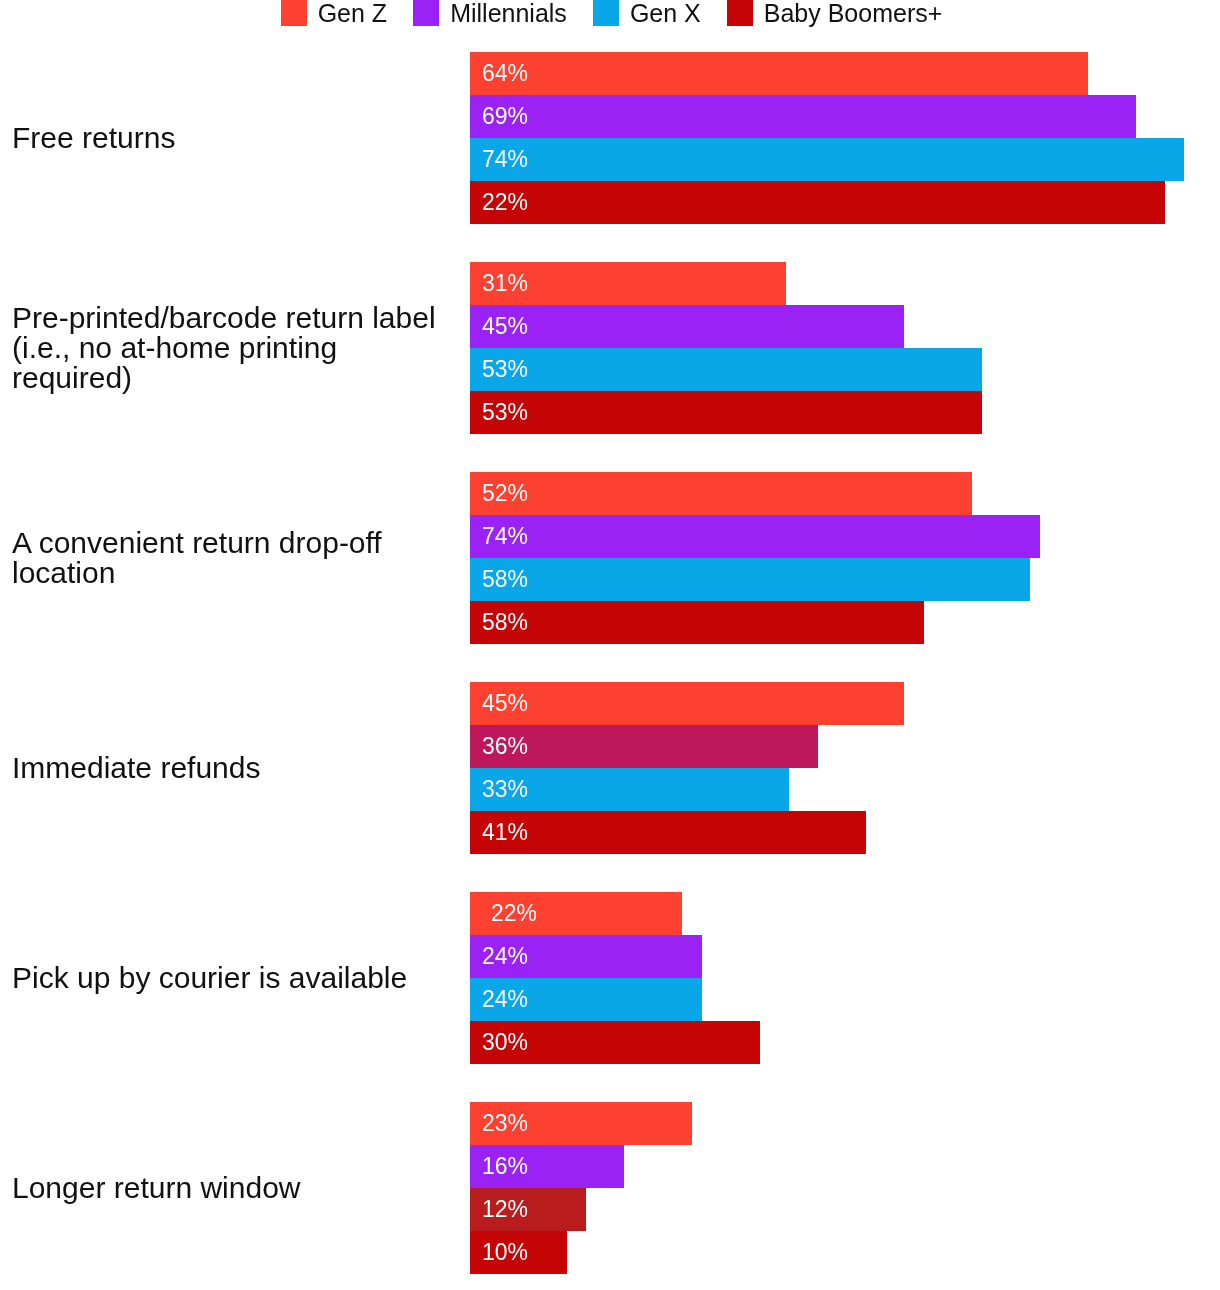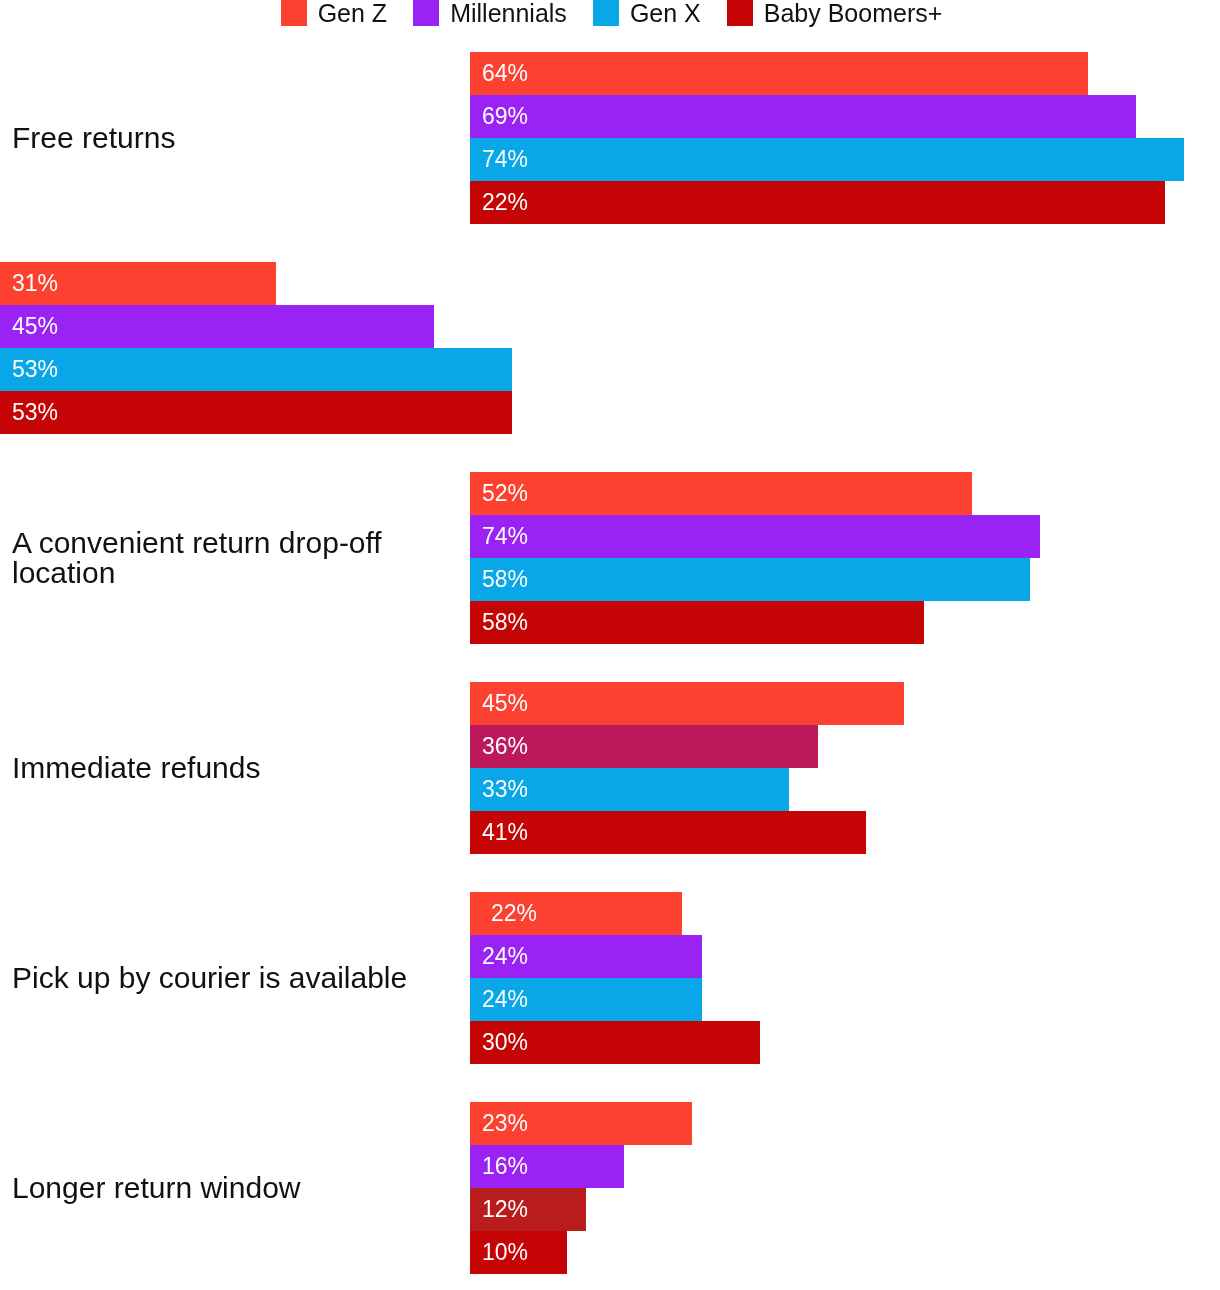--- a/index.html
+++ b/index.html
@@ -133,23 +133,24 @@
           </div>
         </div>
         <div class="bar-row">
           <div class="bar" style="background: rgb(197, 5, 5); width: 695.04px;">
             <span class="bar-value">22%</span>
           </div>
         </div>
       </div>
     </div>
     <div class="group">
-      <div class="bars">
-        <div class="bar-row">
-          <div class="bar" style="background: rgb(252, 65, 48); width: 276px;">
+      <div class="cat-label">Pre-printed/barcode return label (i.e., no at-home printing required)</div>
+      <div class="bars">
+        <div class="bar-row">
+          <div class="bar" style="background: rgb(252, 65, 48); width: 316px;">
             <span class="bar-value">31%</span>
           </div>
         </div>
         <div class="bar-row">
           <div class="bar" style="background: rgb(155, 34, 245); width: 434.4px;">
             <span class="bar-value">45%</span>
           </div>
         </div>
         <div class="bar-row">
           <div class="bar" style="background: rgb(9, 166, 232); width: 511.627px;">

